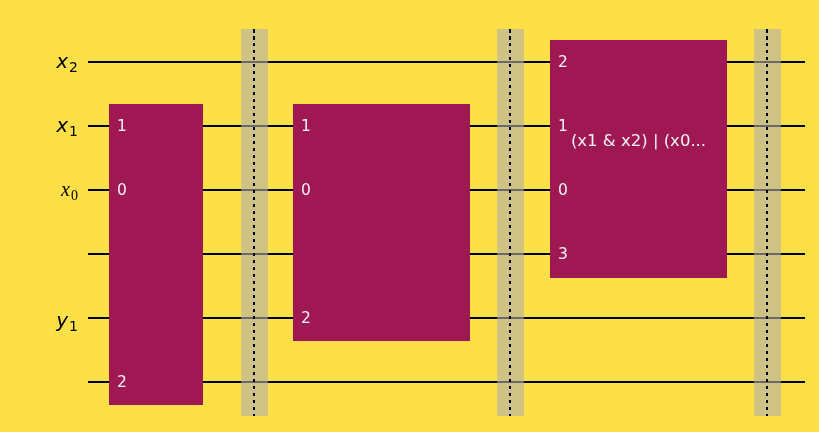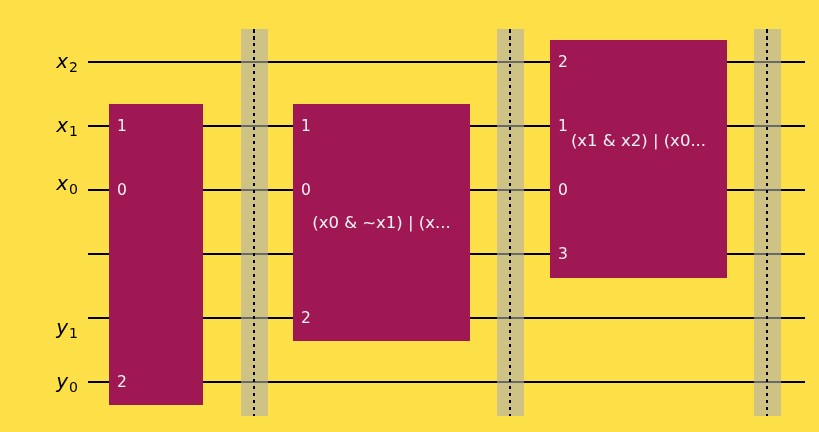--- a/index.html
+++ b/index.html
@@ -80,45 +80,43 @@
 </style>
 </head>
 <body>
 
 <div id="circuit" style="background: #fde047; padding-left: 25px;">
     <div class="wire-line" style="left: 88px; width: 717px; top: 61px; background: rgb(0, 0, 0);"></div>
     <div class="wire-label" style="top: 62px; color: rgb(0, 0, 0);"><span class="base">x</span><span class="sub">2</span></div>
     <div class="wire-line" style="left: 88px; width: 717px; top: 125px; background: rgb(0, 0, 0);"></div>
     <div class="wire-label" style="top: 126px; color: rgb(0, 0, 0);"><span class="base">x</span><span class="sub">1</span></div>
     <div class="wire-line" style="left: 88px; width: 717px; top: 189px; background: rgb(0, 0, 0);"></div>
-    <div class="wire-label" style="top: 184px; color: rgb(0, 0, 0);"><span class="base">x</span><span class="sub">0</span></div>
+    <div class="wire-label" style="top: 190px; color: rgb(0, 0, 0); font-family: Liberation Serif, serif;"><span class="base">x</span><span class="sub">0</span></div>
     <div class="wire-line" style="left: 88px; width: 717px; top: 253px; background: rgb(0, 0, 0);"></div>
     <div class="wire-line" style="left: 88px; width: 717px; top: 317px; background: rgb(0, 0, 0);"></div>
-    <div class="wire-label" style="top: 328px; color: rgb(0, 0, 0);"><span class="base">y</span><span class="sub">1</span></div>
+    <div class="wire-label" style="top: 321px; color: rgb(0, 0, 0);"><span class="base">y</span><span class="sub">1</span></div>
     <div class="wire-line" style="left: 88px; width: 717px; top: 381px; background: rgb(0, 0, 0);"></div>
-    <div class="wire-label" style="top: 382px; color: rgb(0, 0, 0);"><span class="base">y</span><span class="sub">0</span></div>
     <div class="barrier" style="left: 240.5px; width: 27px; top: 29px; height: 387px; background: rgba(175, 175, 175, 0.6);">
       <div class="dash"></div>
     </div>
     <div class="barrier" style="left: 496.5px; width: 27px; top: 29px; height: 387px; background: rgba(175, 175, 175, 0.6);">
       <div class="dash"></div>
     </div>
     <div class="barrier" style="left: 753.5px; width: 27px; top: 29px; height: 387px; background: rgba(175, 175, 175, 0.6);">
       <div class="dash"></div>
     </div>
     <div class="gate" style="left: 109px; top: 104px; width: 94px; height: 301px; background: rgb(159, 24, 83);">
       <div class="pin" style="top: 22px; color: rgb(244, 244, 244);">1</div>
       <div class="pin" style="top: 86px; color: rgb(244, 244, 244);">0</div>
       <div class="pin" style="top: 278px; color: rgb(244, 244, 244);">2</div>
     </div>
     <div class="gate" style="left: 293px; top: 104px; width: 177px; height: 237px; background: rgb(159, 24, 83);">
       <div class="pin" style="top: 22px; color: rgb(244, 244, 244);">1</div>
       <div class="pin" style="top: 86px; color: rgb(244, 244, 244);">0</div>
       <div class="pin" style="top: 214px; color: rgb(244, 244, 244);">2</div>
-      <div class="gname" style="top: 118px; color: rgb(244, 244, 244);">(x0 &amp; ~x1) | (x...</div>
     </div>
     <div class="gate" style="left: 550px; top: 40px; width: 177px; height: 238px; background: rgb(159, 24, 83);">
       <div class="pin" style="top: 22px; color: rgb(244, 244, 244);">2</div>
       <div class="pin" style="top: 86px; color: rgb(244, 244, 244);">1</div>
       <div class="pin" style="top: 150px; color: rgb(244, 244, 244);">0</div>
       <div class="pin" style="top: 214px; color: rgb(244, 244, 244);">3</div>
       <div class="gname" style="top: 100px; color: rgb(244, 244, 244);">(x1 &amp; x2) | (x0...</div>
     </div>
   </div>
 

